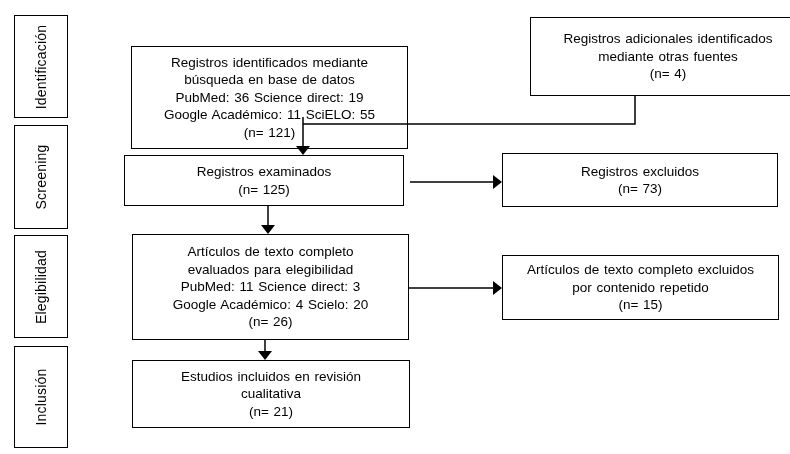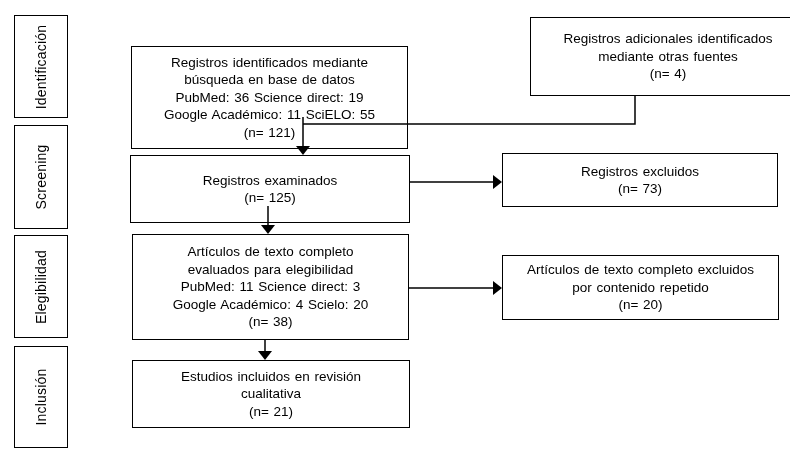--- a/index.html
+++ b/index.html
@@ -89,42 +89,42 @@
 Google Académico: 11 SciELO: 55
 (n= 121)</span>
   </div>
 
   <div class="flow-box" style="left:502px;top:17px;width:276px;height:79px;margin-left:28px;">
     <span class="flow-text">Registros adicionales identificados
 mediante otras fuentes
 (n= 4)</span>
   </div>
 
-  <div class="flow-box" style="left:130px;top:155px;width:280px;height:68px;">
+  <div class="flow-box" style="left:124px;top:155px;width:280px;height:51px;">
     <span class="flow-text">Registros examinados
 (n= 125)</span>
   </div>
 
   <div class="flow-box" style="left:502px;top:153px;width:276px;height:54px;">
     <span class="flow-text">Registros excluidos
 (n= 73)</span>
   </div>
 
   <div class="flow-box" style="left:132px;top:234px;width:277px;height:106px;">
     <span class="flow-text">Artículos de texto completo
 evaluados para elegibilidad
 PubMed: 11 Science direct: 3
 Google Académico: 4 Scielo: 20
-(n= 38)</span>
+(n= 26)</span>
   </div>
 
   <div class="flow-box" style="left:502px;top:255px;width:277px;height:65px;">
     <span class="flow-text">Artículos de texto completo excluidos
 por contenido repetido
-(n= 20)</span>
+(n= 15)</span>
   </div>
 
   <div class="flow-box" style="left:132px;top:360px;width:278px;height:68px;text-align:center;">
     <span class="flow-text">Estudios incluidos en revisión
 cualitativa
 (n= 21)</span>
   </div>
 
   <svg class="connectors" viewBox="0 0 790 454">
     <g>

